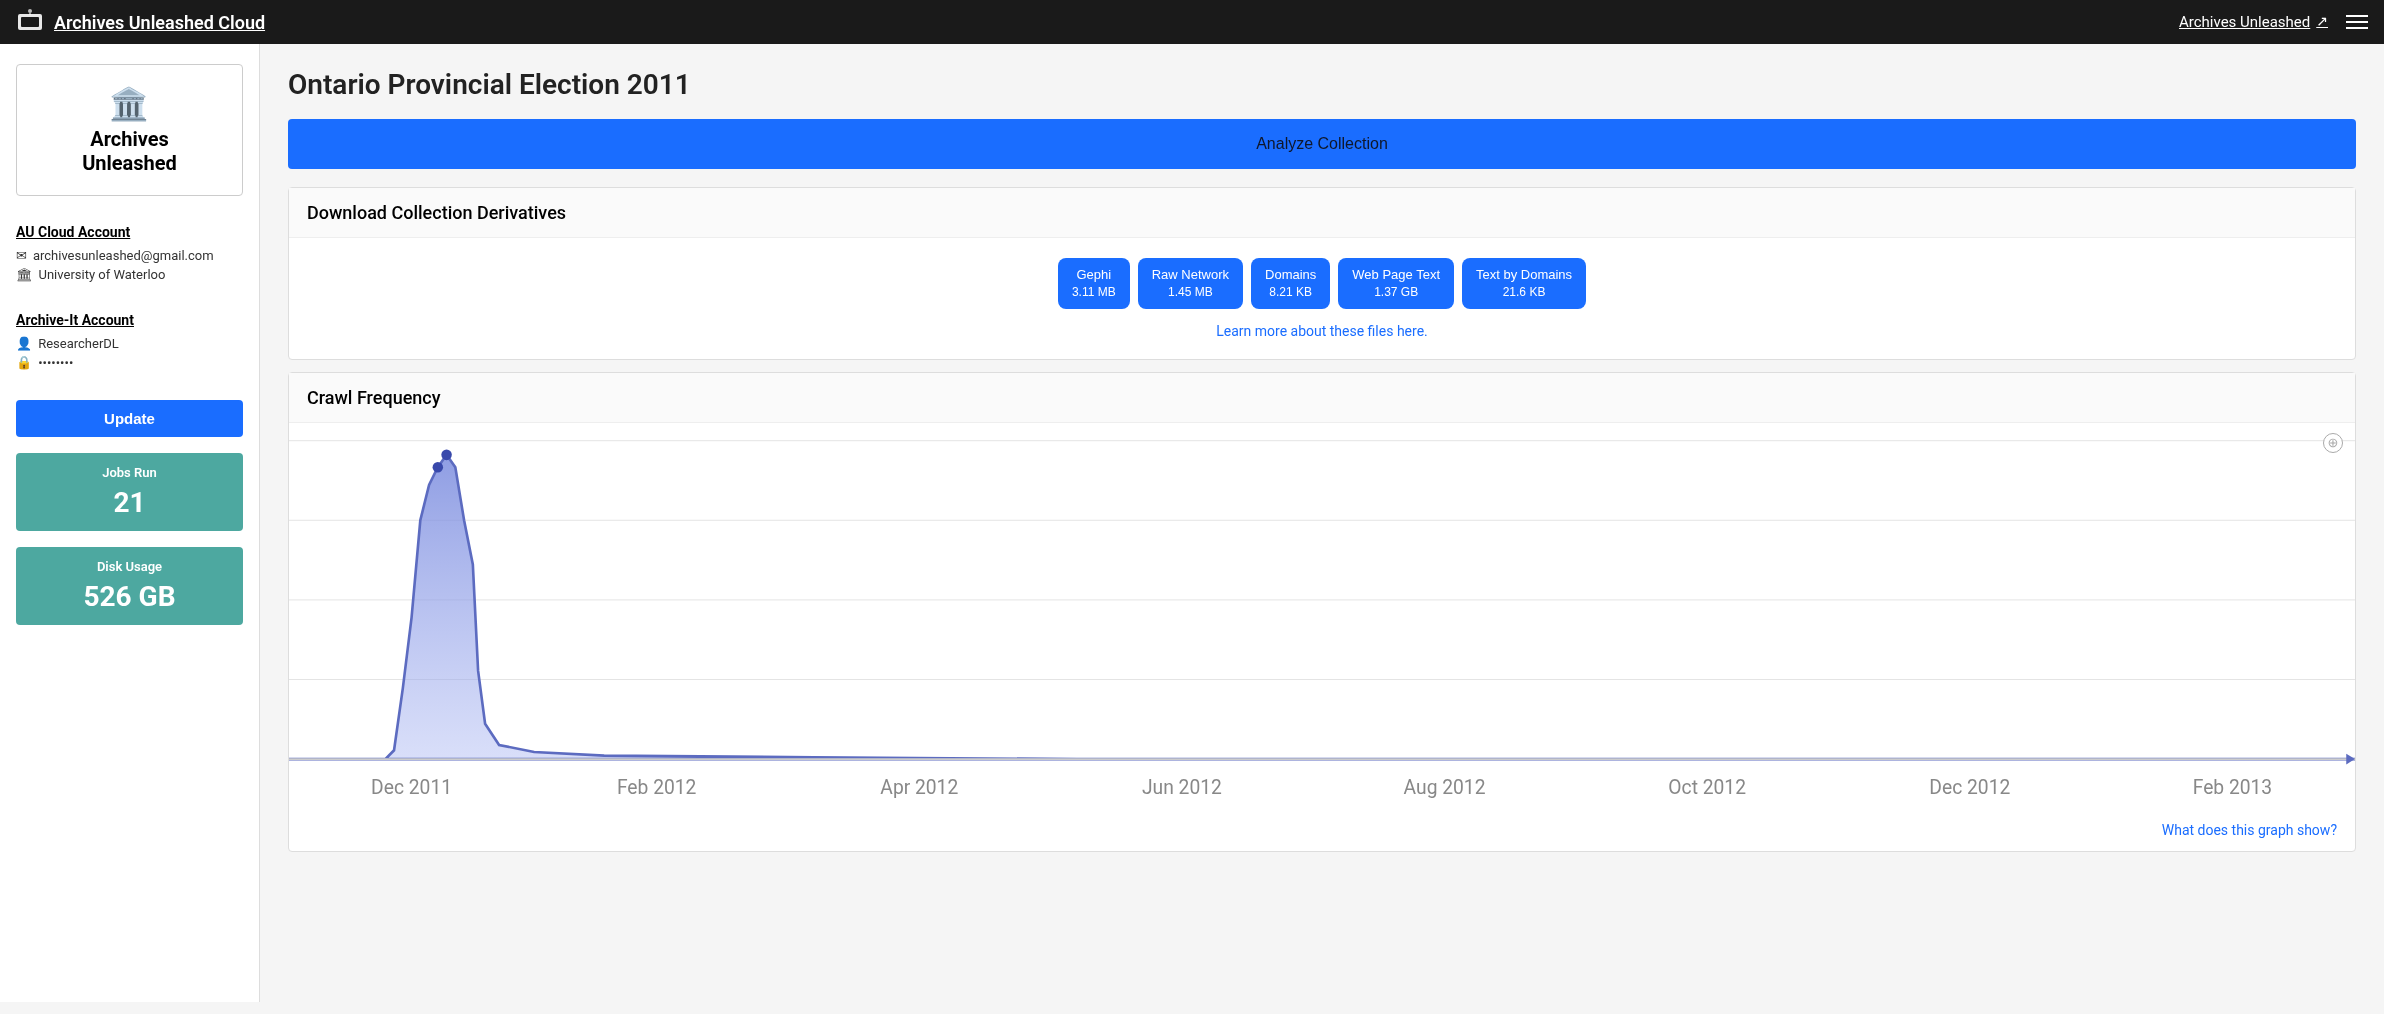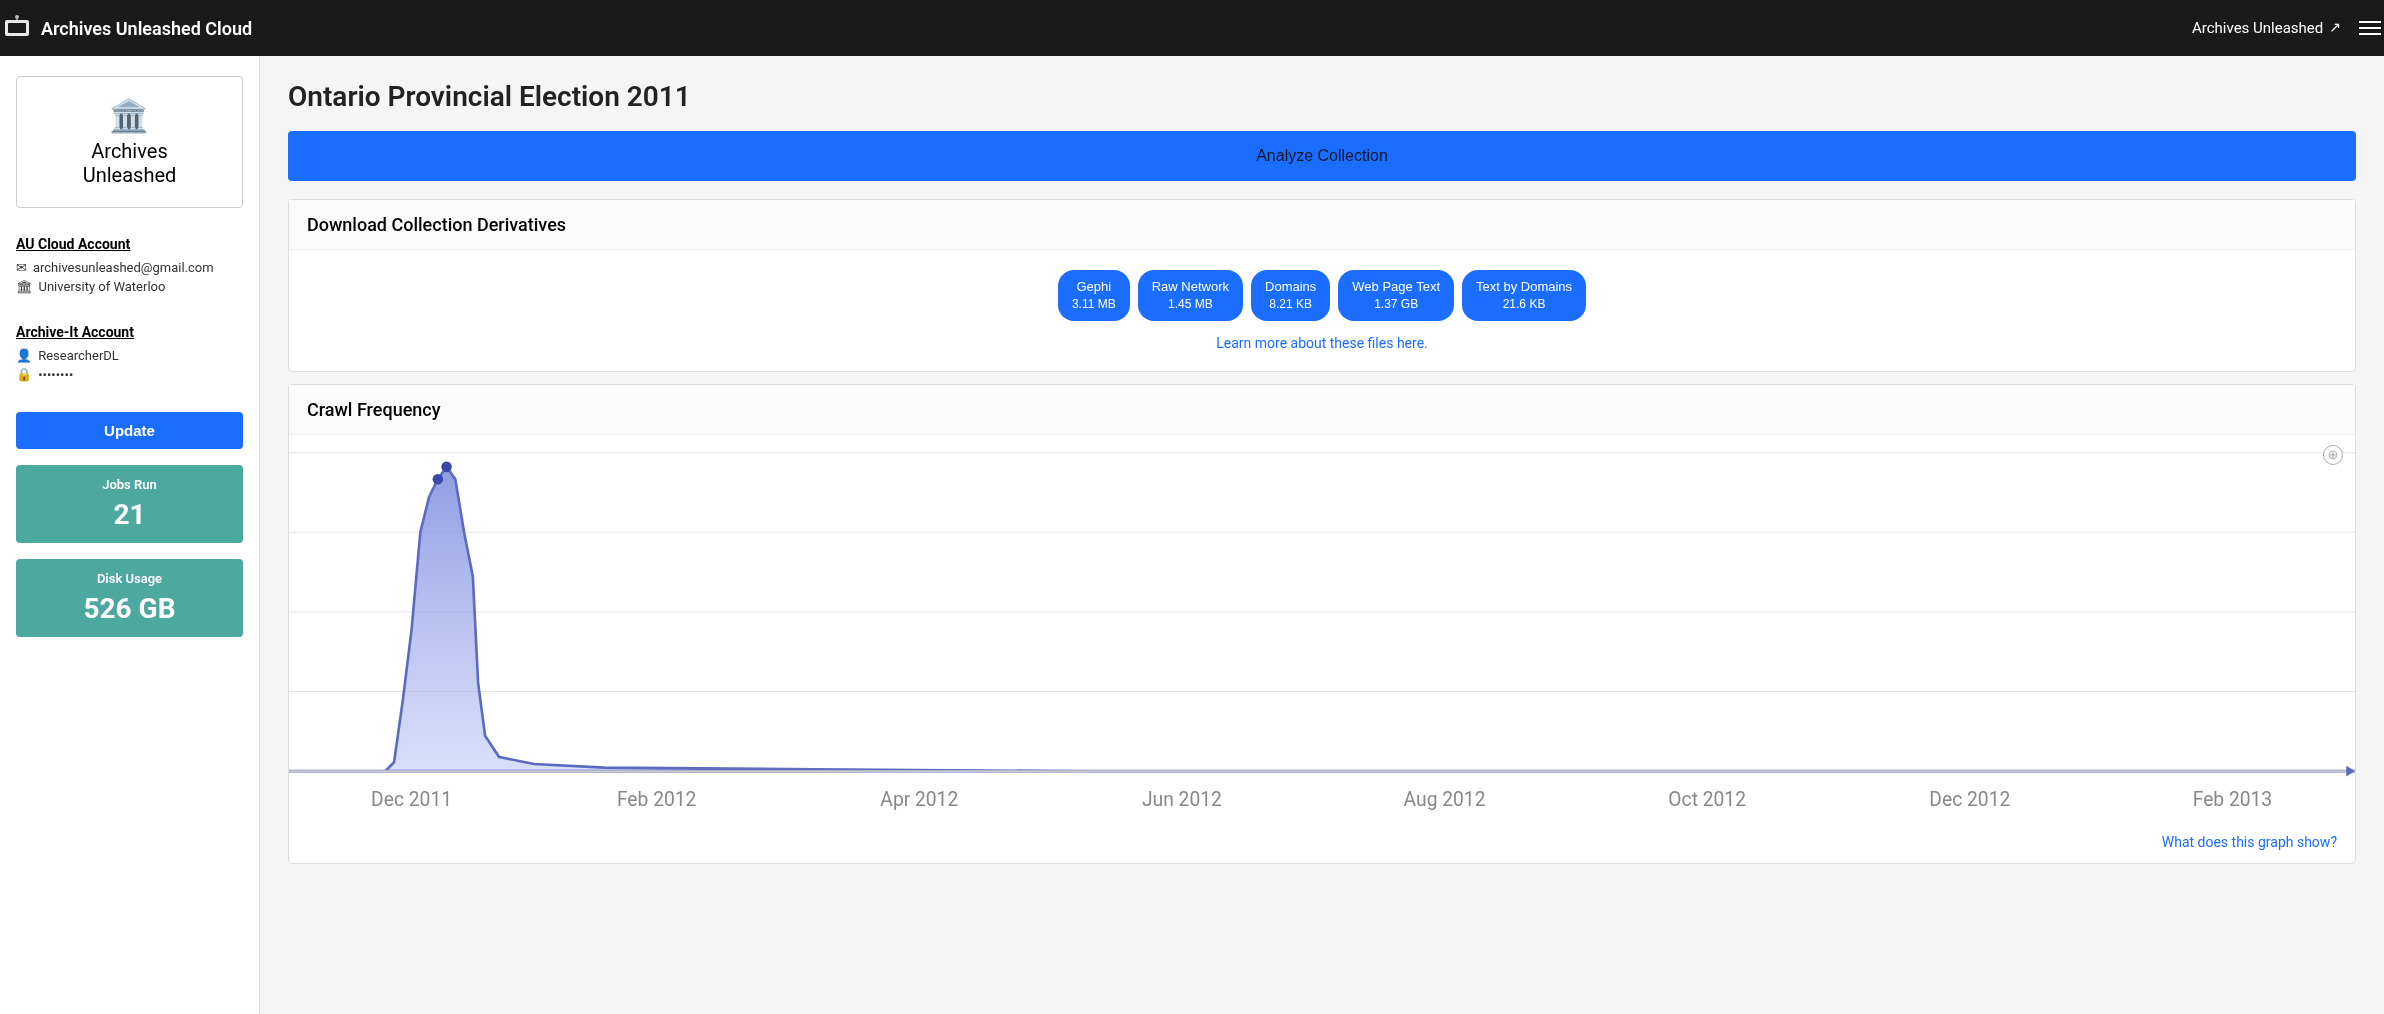--- a/index.html
+++ b/index.html
@@ -5,22 +5,23 @@
     * { box-sizing: border-box; margin: 0; padding: 0; }
     body { font-family: -apple-system, BlinkMacSystemFont, 'Segoe UI', Roboto, sans-serif; background: #f5f5f5; }
 
     
     .header {
       background: #1a1a1a;
       color: #fff;
       display: flex;
       align-items: center;
       justify-content: space-between;
-      padding: 0 3px;
-      height: 56px;
+      padding: 0 16px;
+      height: 44px;
+      text-decoration: underline;
     }
     .header-left {
       display: flex;
       align-items: center;
       gap: 10px;
     }
     .header-logo-icon {
       width: 28px;
       height: 28px;
       fill: white;
@@ -85,21 +86,21 @@
     }
     .sidebar-logo-text {
       text-align: center;
     }
     .sidebar-logo-text .logo-icon-area {
       font-size: 32px;
       margin-bottom: 4px;
     }
     .sidebar-logo-text .logo-name {
       font-size: 20px;
-      font-weight: 400;
+      font-weight: 700;
       line-height: 1.2;
     }
     .account-section { margin-top: 4px; }
     .account-label {
       font-weight: 700;
       font-size: 14px;
       text-decoration: underline;
       margin-bottom: 8px;
       display: block;
     }
@@ -200,21 +201,21 @@
       display: flex;
       gap: 8px;
       flex-wrap: wrap;
       justify-content: center;
       margin-bottom: 14px;
     }
     .derivative-btn {
       background: #1a6dff;
       color: #fff;
       border: none;
-      border-radius: 16px;
+      border-radius: 8px;
       padding: 8px 14px;
       font-size: 13px;
       font-weight: 500;
       cursor: pointer;
       text-align: center;
       line-height: 1.4;
     }
     .derivative-btn .btn-label { display: block; }
     .derivative-btn .btn-size { display: block; font-size: 12px; }
     .learn-link {

